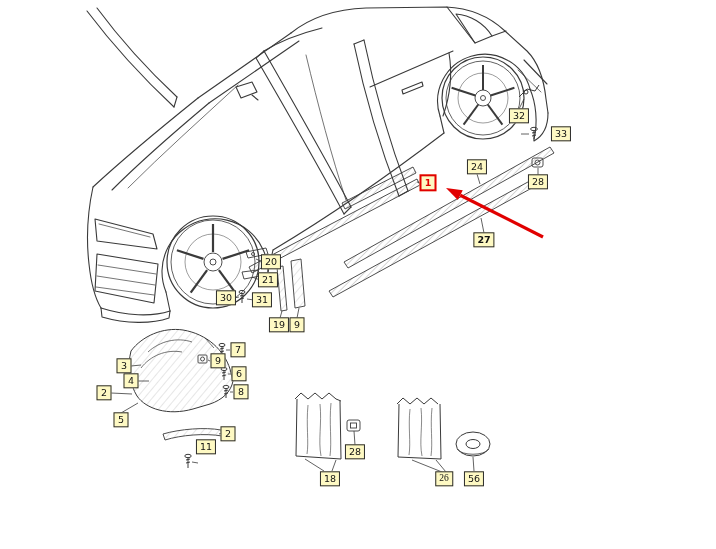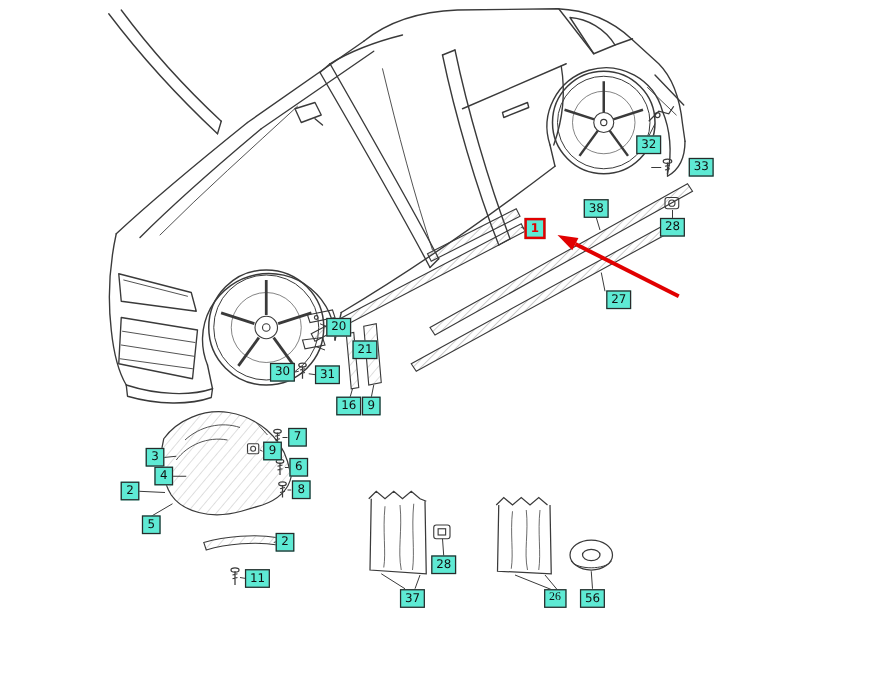--- a/index.html
+++ b/index.html
@@ -11,21 +11,21 @@
     background: #ffffff;
     overflow: hidden;
     font-family: "DejaVu Sans", sans-serif;
   }
   .stage svg { position:absolute; left:0; top:0; }
   .callout-layer { position:absolute; inset:0; }
   .callout {
     position: absolute;
     transform: translate(-50%,-50%);
     border: 1px solid #2a2a2a;
-    background: #5eead4;
+    background: #fef9c3;
     color: #111;
     font: 9.5px/1.2 "DejaVu Sans", sans-serif;
     padding: 1px 3px;
     min-width: 7px;
     text-align: center;
     cursor: pointer;
     box-sizing: content-box;
   }
   .callout.highlighted {
     border: 2px solid var(--hl);
@@ -267,37 +267,37 @@
     <g>
       <line x1="543" y1="237" x2="460.28126796658046" y2="195.21424876662311" stroke="#e10000" stroke-width="3.2"></line>
       <polygon points="446,188 462.76116598010714,190.3050629031111 457.8013699530538,200.12343463013514" fill="#e10000"></polygon>
     </g>
   </svg>
 
   <div class="callout-layer">
       <div class="callout highlighted" style="left: 428px; top: 183px;">1</div>
       <div class="callout" style="left: 519px; top: 116px;">32</div>
       <div class="callout" style="left: 513px; top: 134px; margin-left: 48px;">33</div>
-      <div class="callout" style="left: 477px; top: 167px;">38</div>
+      <div class="callout" style="left: 477px; top: 167px;">24</div>
       <div class="callout" style="left: 538px; top: 182px;">28</div>
-      <div class="callout" style="left: 495px; top: 240px;">27</div>
+      <div class="callout" style="left: 484px; top: 240px; font-weight: bold;">27</div>
       <div class="callout" style="left: 271px; top: 262px;">20</div>
-      <div class="callout" style="left: 268px; top: 280px; margin-left: 24px;">21</div>
+      <div class="callout" style="left: 268px; top: 280px;">21</div>
       <div class="callout" style="left: 226px; top: 298px;">30</div>
       <div class="callout" style="left: 262px; top: 300px;">31</div>
-      <div class="callout" style="left: 279px; top: 325px;">16</div>
+      <div class="callout" style="left: 279px; top: 325px;">19</div>
       <div class="callout" style="left: 297px; top: 325px;">9</div>
       <div class="callout" style="left: 238px; top: 350px;">7</div>
       <div class="callout" style="left: 218px; top: 361px;">9</div>
       <div class="callout" style="left: 124px; top: 366px;">3</div>
       <div class="callout" style="left: 239px; top: 374px;">6</div>
       <div class="callout" style="left: 131px; top: 381px;">4</div>
       <div class="callout" style="left: 241px; top: 392px;">8</div>
       <div class="callout" style="left: 104px; top: 393px;">2</div>
       <div class="callout" style="left: 121px; top: 420px;">5</div>
       <div class="callout" style="left: 228px; top: 434px;">2</div>
-      <div class="callout" style="left: 206px; top: 463px;">11</div>
-      <div class="callout" style="left: 330px; top: 479px;">37</div>
+      <div class="callout" style="left: 206px; top: 447px;">11</div>
+      <div class="callout" style="left: 330px; top: 479px;">18</div>
       <div class="callout" style="left: 355px; top: 452px;">28</div>
       <div class="callout" style="left: 444px; top: 479px; font-family: Liberation Serif, serif;">26</div>
       <div class="callout" style="left: 474px; top: 479px;">56</div>
     </div>
 </div>
 
 </body></html>

